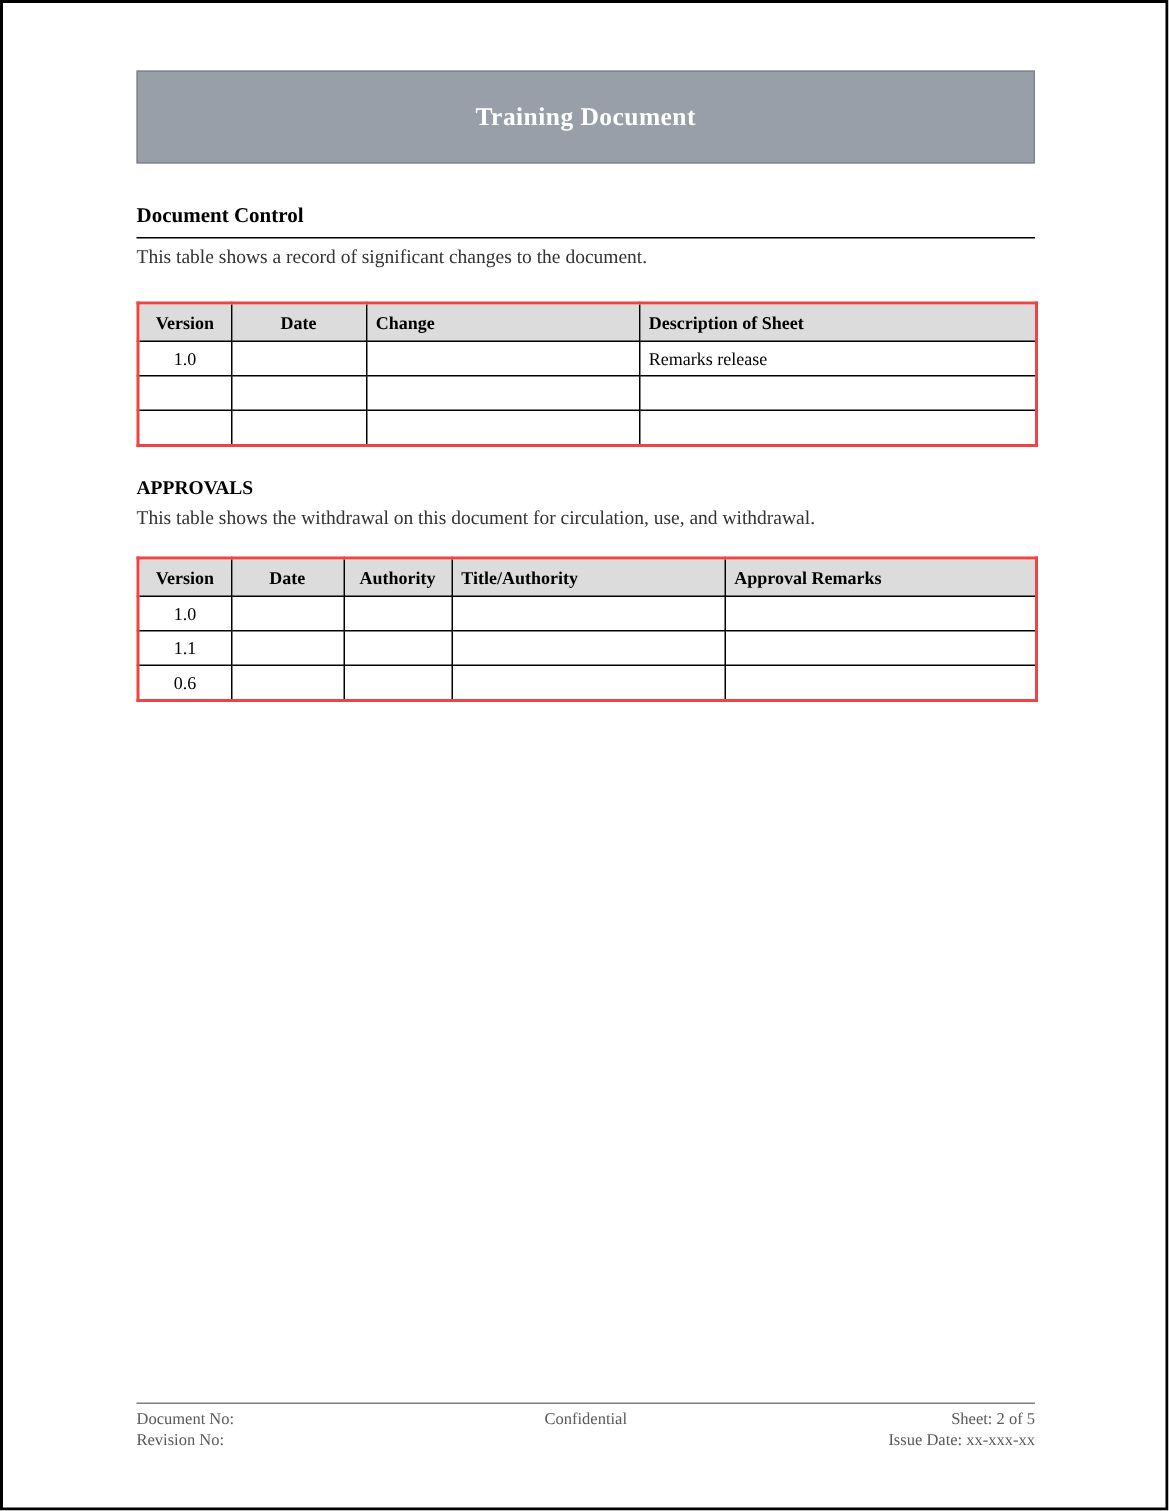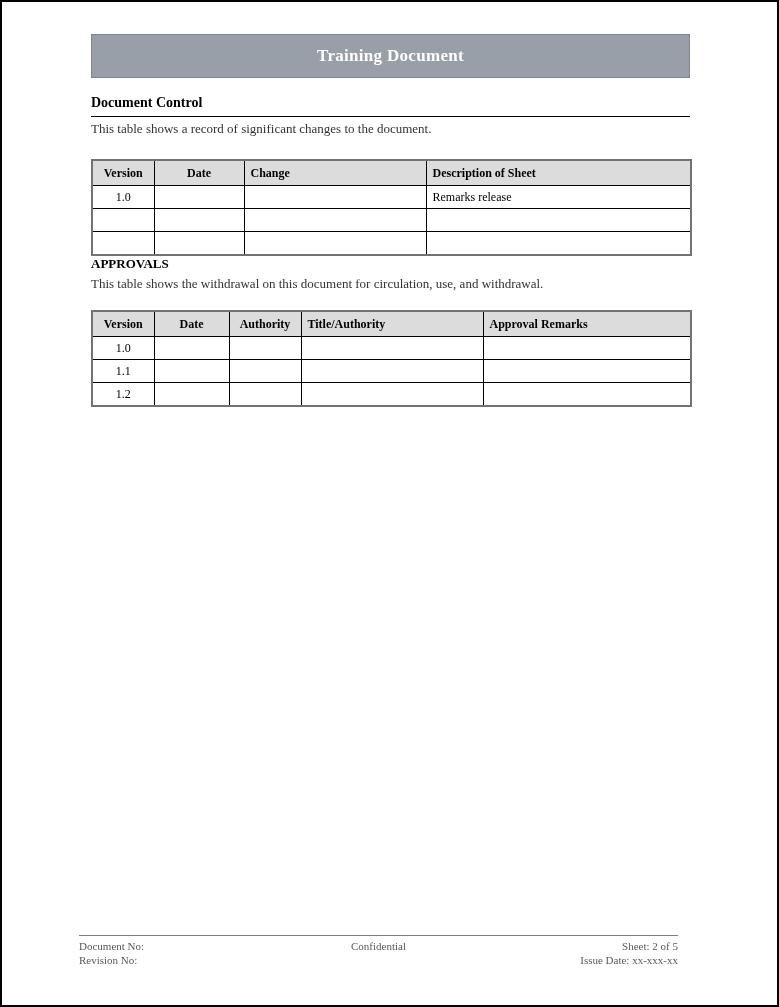--- a/index.html
+++ b/index.html
@@ -9,48 +9,48 @@
     box-sizing:border-box;
     border:2px solid #000;
     background:#fff;
     font-family:"Liberation Serif", serif;
     color:#1a1a1a;
     overflow:hidden;
   }
   .content { position:relative; margin-left:89px; width:599px; }
 
   .banner {
-    margin-top:32px;
-    height:44px;
+    margin-top:45px;
+    height:62px;
     background:var(--banner-fill,#999fa9);
     border:1px solid var(--banner-border,#80858d);
     box-sizing:border-box;
     display:flex; align-items:center; justify-content:center;
   }
   .banner-title {
     color:#ffffff; font-size:17px; font-weight:bold; letter-spacing:.3px;
   }
 
   .section-heading {
     font-size:14px; font-weight:bold; color:#000;
   }
   .underlined {
-    margin-top:17px;
+    margin-top:28px;
     padding-bottom:5px;
     border-bottom:1.5px solid #000;
   }
-  .caps { font-size:13px; }
+  .caps { margin-top:19px; font-size:13px; }
 
   .para { margin-top:4px; font-size:13px; color:#333; }
 
   table {
     border-collapse:collapse;
     table-layout:fixed;
     width:599px;
-    border:2px solid #737373;
+    border:2px solid #ef4444;
   }
   .tbl1 { margin-top:22px; }
   .tbl2 { margin-top:18px; }
   th, td {
     border:1px solid #000;
     font-size:12px;
     padding:0 6px;
     overflow:hidden;
     white-space:nowrap;
   }
@@ -58,21 +58,21 @@
     background:var(--table-header-fill,#dcdcdc);
     font-weight:bold; color:#000;
     height:24px; text-align:left;
   }
   td { height:22px; color:#000;margin-left:22px; }
   .ta-c { text-align:center; }
   .ta-l { text-align:left; }
 
   .footer {
     position:absolute;
-    left:77px; top:933px;
+    left:89px; top:933px;
     width:599px;
     border-top:1px solid var(--footer-line,#7f7f7f);
     padding-top:3px;
     display:flex;
     font-size:11px;
     color:var(--footer-text,#595959);
     line-height:14px;
   }
   .footer-col { flex:1; }
   .footer-center { text-align:center; }
@@ -159,21 +159,21 @@
           <td class="ta-l"></td>
         </tr>
         <tr>
           <td class="ta-c">1.1</td>
           <td class="ta-c"></td>
           <td class="ta-c"></td>
           <td class="ta-l"></td>
           <td class="ta-l"></td>
         </tr>
         <tr>
-          <td class="ta-c">1.2</td>
+          <td class="ta-c">0.6</td>
           <td class="ta-c"></td>
           <td class="ta-c"></td>
           <td class="ta-l"></td>
           <td class="ta-l"></td>
         </tr>
       </tbody>
     </table>
 
   </div>
 

